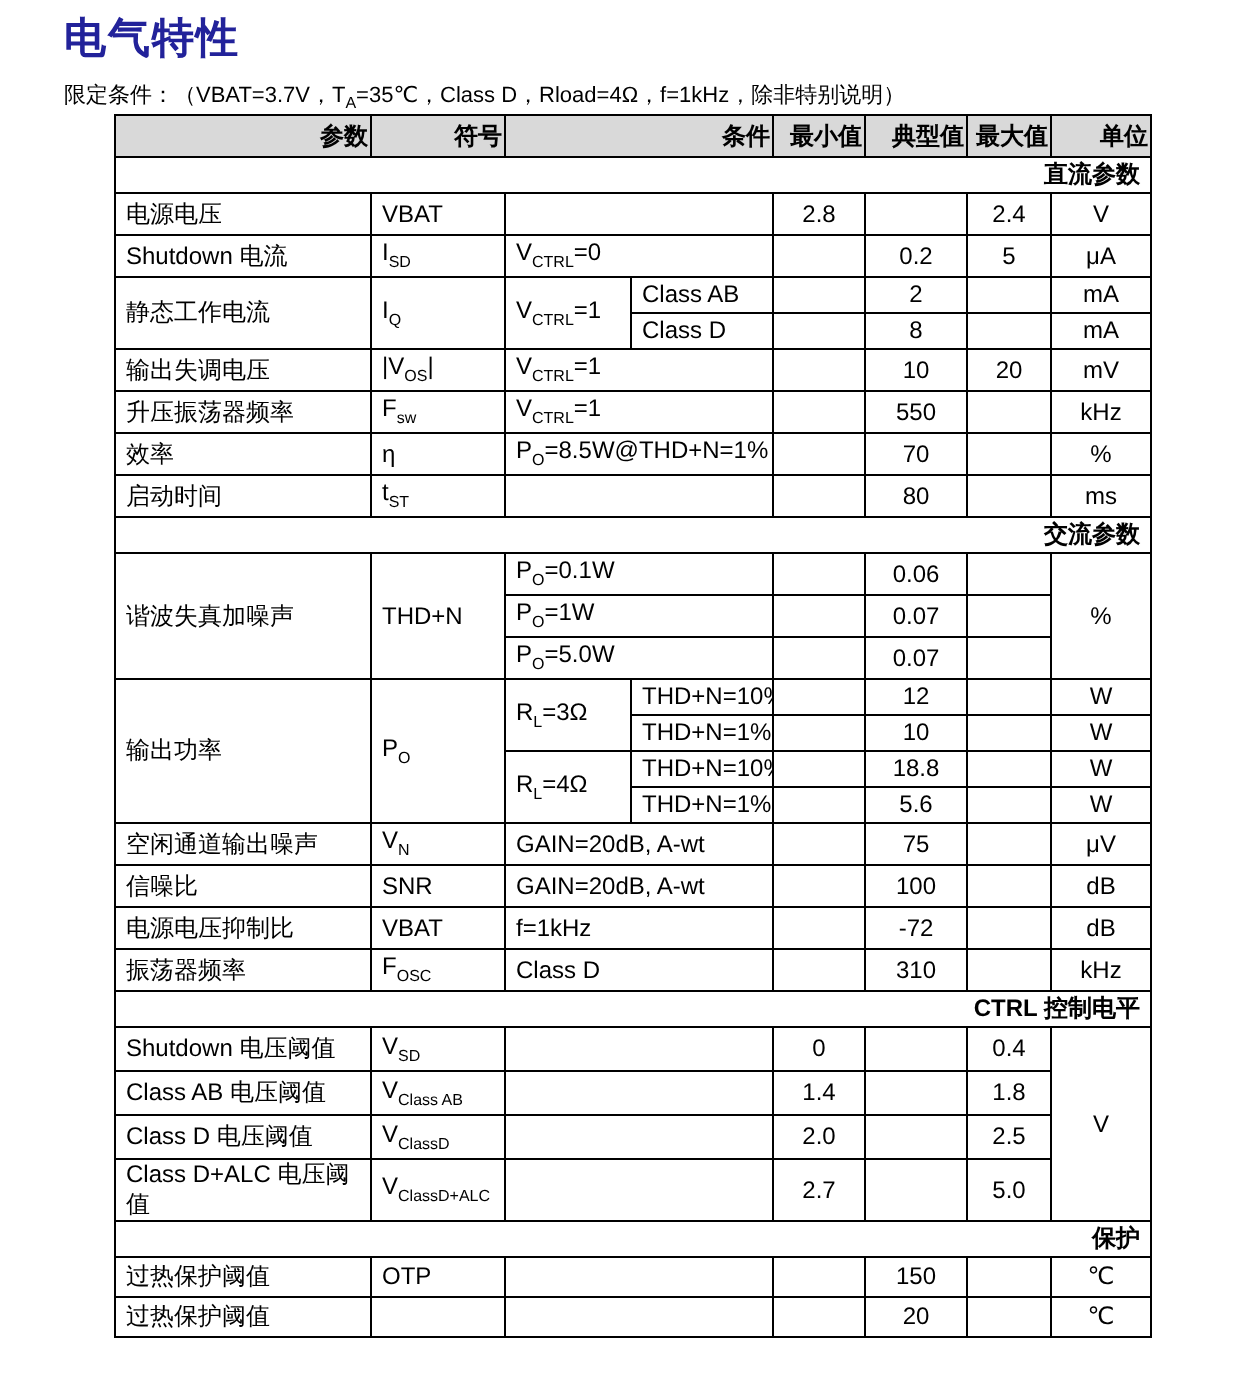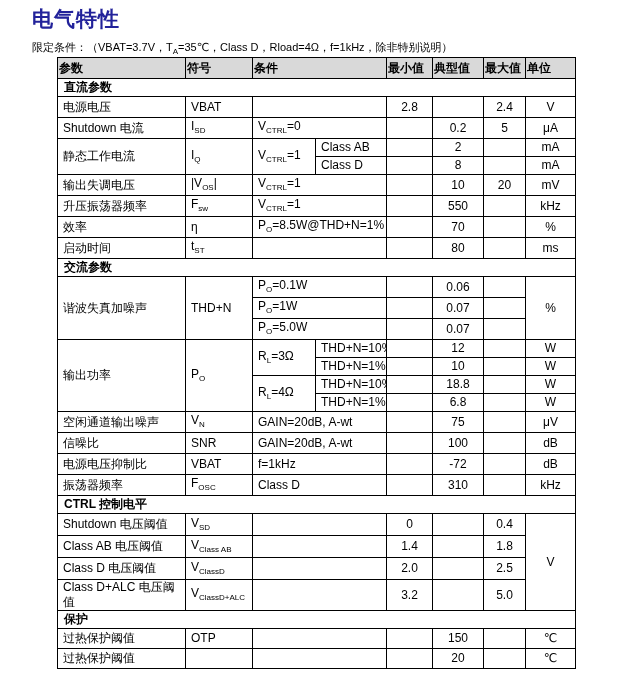--- a/index.html
+++ b/index.html
@@ -8,24 +8,24 @@
     font-family:"Liberation Sans","DejaVu Sans",sans-serif;color:#000;
     --accent:#22229a;--header-bg:#d9d9d9;
   }
   .title{position:absolute;left:32px;top:5px;font-size:21px;font-weight:bold;
          color:var(--accent);letter-spacing:1px}
   .cond{position:absolute;left:32px;top:40px;font-size:11px;white-space:nowrap}
   .cond sub{font-size:8px}
   table.spec{position:absolute;left:57px;top:57px;width:518px;border-collapse:collapse;
              table-layout:fixed;font-size:12px}
   .spec td,.spec th{border:1px solid #000;padding:0 5px;vertical-align:middle;overflow:hidden;line-height:1.25}
-  .spec th{background:var(--header-bg);font-weight:bold;text-align:left;padding:2px 1px}
+  .spec th{background:var(--header-bg);font-weight:bold;text-align:right;padding:2px 1px}
   td.l{text-align:left}
   td.c{text-align:center;padding:0 1px}
-  td.sec{font-weight:bold;text-align:left;padding-left:6px}
+  td.sec{font-weight:bold;text-align:right;padding-left:6px}
   sub{font-size:8px;letter-spacing:0}
   tr.h-hdr{height:21px} tr.h-sec{height:18px} tr.h-row{height:21px}
   tr.h-sub{height:18px} tr.h-ctrl{height:22px} tr.h-prot{height:20px}
 </style>
 </head>
 <body style="--accent: #22229a; --header-bg: #d9d9d9;">
 
 <div class="title">电气特性</div>
 
 <div class="cond"><span>限定条件：</span><span>（VBAT=3.7V，T</span><sub>A</sub><span>=35℃，Class D，Rload=4Ω，f=1kHz，除非特别说明）</span></div>
@@ -182,21 +182,21 @@
     <td class="l" rowspan="2"><span>R</span><sub>L</sub><span>=4Ω</span></td>
     <td class="l">THD+N=10%</td>
     <td class="c"></td>
     <td class="c">18.8</td>
     <td class="c"></td>
     <td class="c">W</td>
   </tr>
   <tr class="h-sub">
     <td class="l">THD+N=1%</td>
     <td class="c"></td>
-    <td class="c">6.8</td>
+    <td class="c">5.6</td>
     <td class="c"></td>
     <td class="c">W</td>
   </tr>
 
   <tr class="h-row">
     <td class="l">空闲通道输出噪声</td>
     <td class="l"><span>V</span><sub>N</sub></td>
     <td colspan="2" class="l">GAIN=20dB, A-wt</td>
     <td class="c"></td>
     <td class="c">75</td>
@@ -260,21 +260,21 @@
     <td class="l"><span>V</span><sub>ClassD</sub></td>
     <td colspan="2" class="l"></td>
     <td class="c">2.0</td>
     <td class="c"></td>
     <td class="c">2.5</td>
   </tr>
   <tr class="h-ctrl">
     <td class="l">Class D+ALC 电压阈值</td>
     <td class="l"><span>V</span><sub>ClassD+ALC</sub></td>
     <td colspan="2" class="l"></td>
-    <td class="c">3.2</td>
+    <td class="c">2.7</td>
     <td class="c"></td>
     <td class="c">5.0</td>
   </tr>
 
   <tr class="h-sec">
     <td colspan="8" class="sec">保护</td>
   </tr>
 
   <tr class="h-prot">
     <td class="l">过热保护阈值</td>

